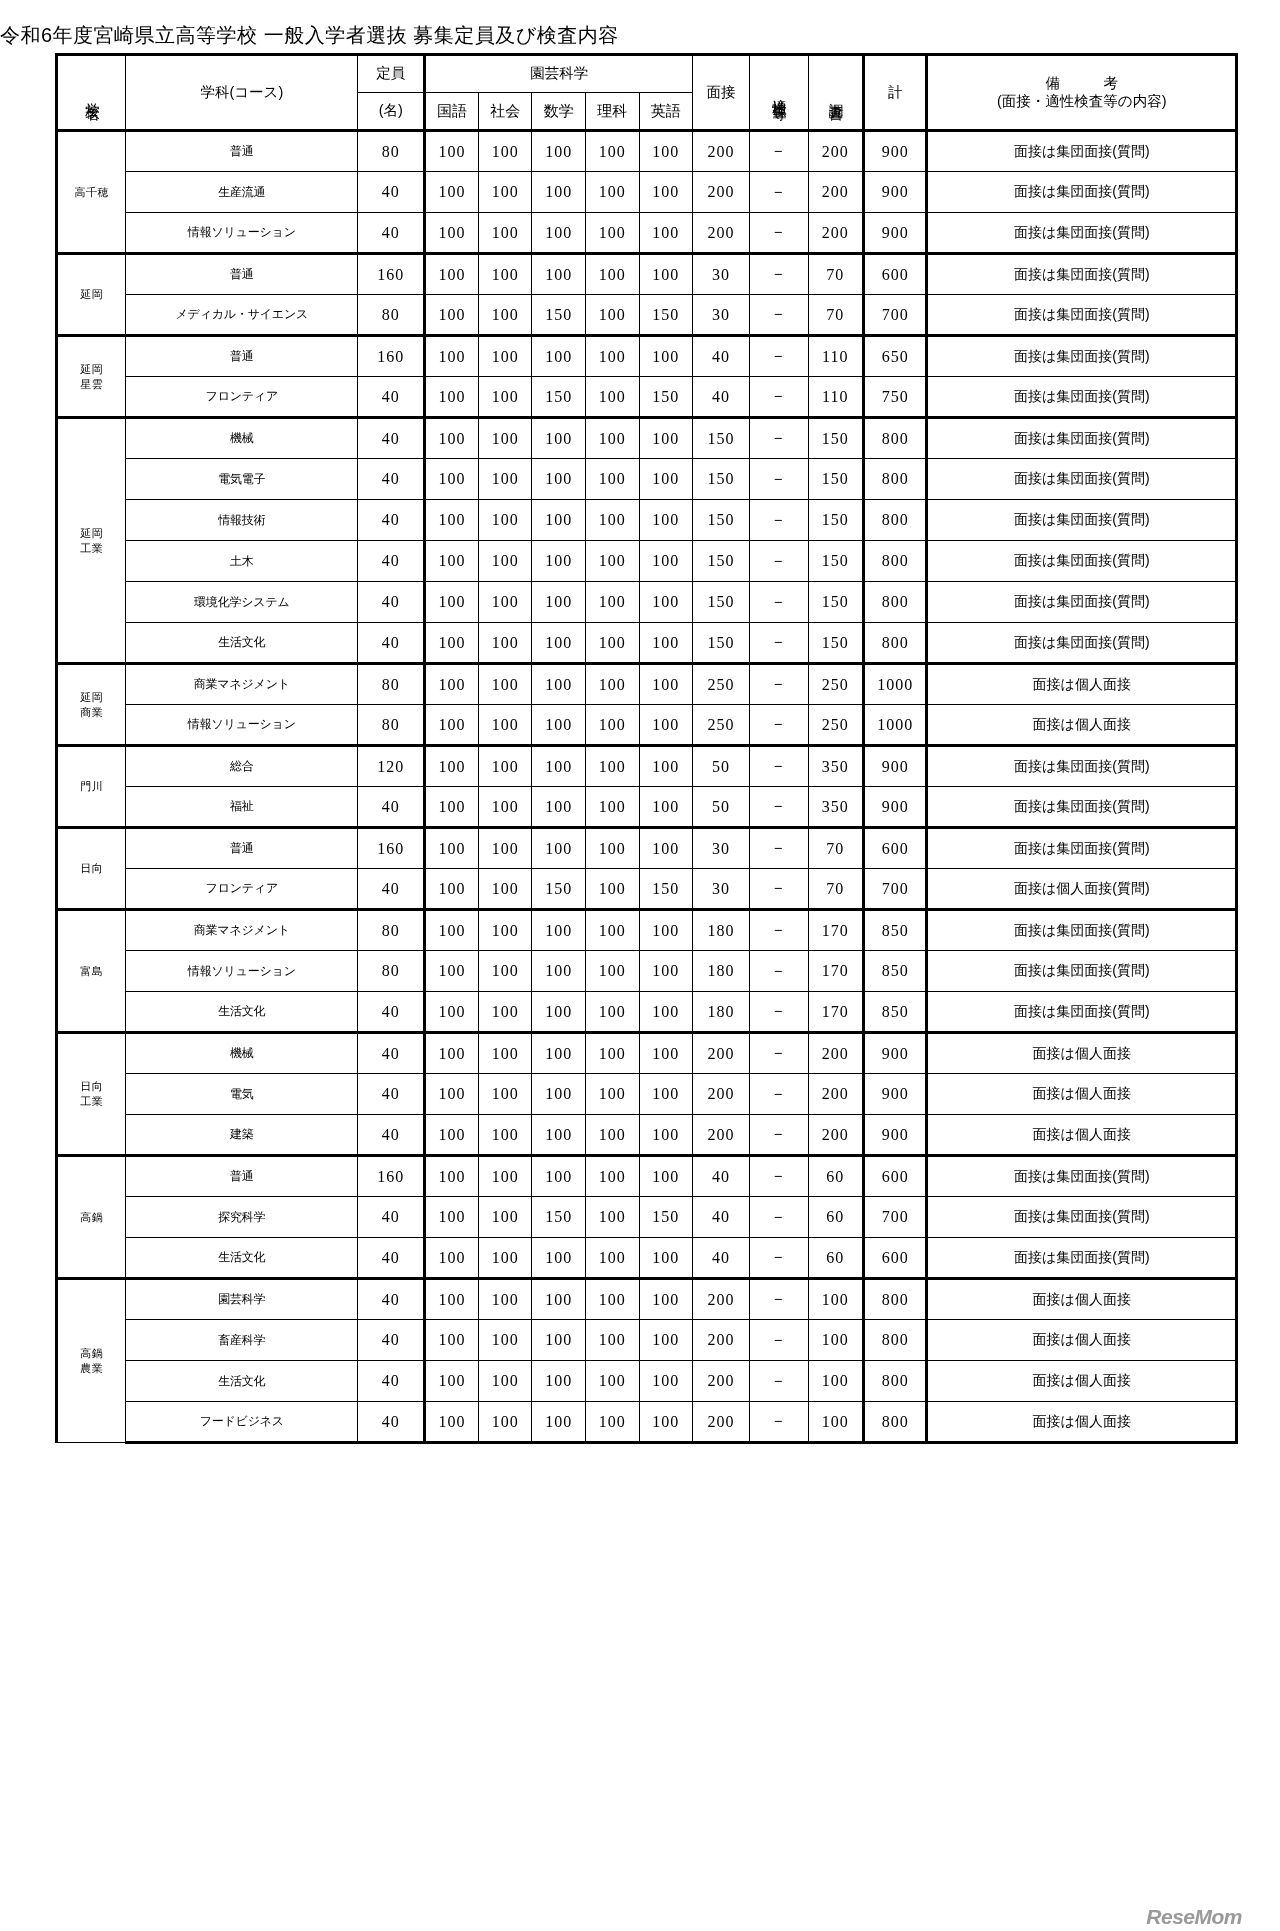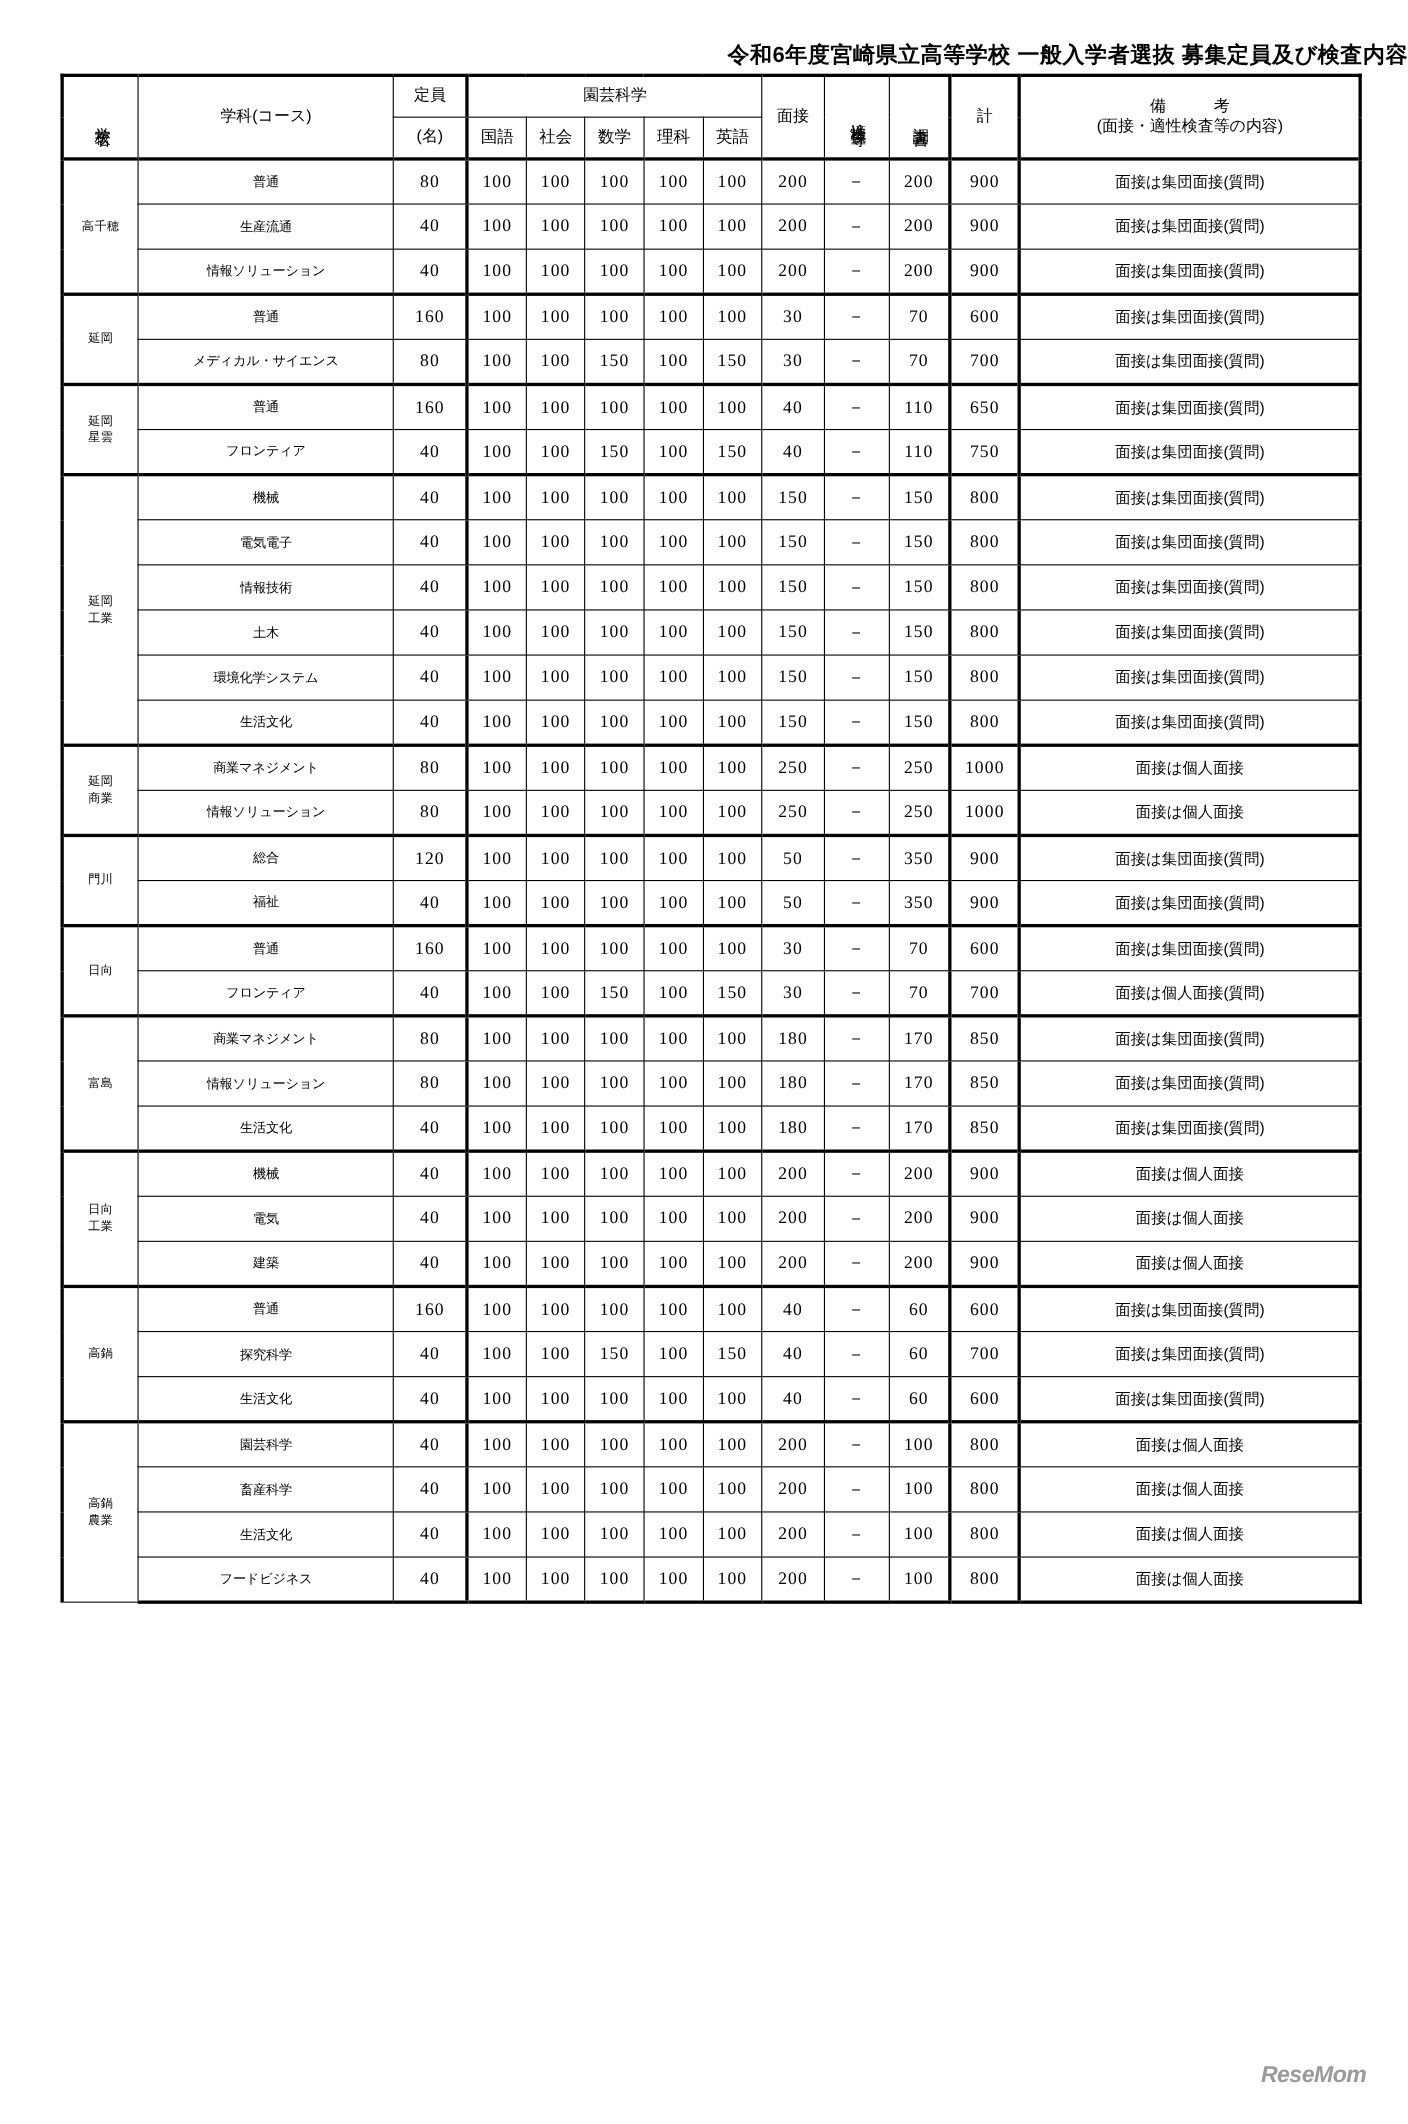--- a/index.html
+++ b/index.html
@@ -16,25 +16,25 @@
     position: relative;
   }
   .page {
     width: 1280px;
     min-height: 1931px;
     box-sizing: border-box;
     padding: 0;
     position: relative;
   }
   .doc-title {
-    text-align: right;
+    text-align: left;
     font-size: 20px;
-    font-weight: bold;
+    font-weight: normal;
     letter-spacing: 0.5px;
-    padding-top: 36px;
+    padding-top: 22px;
     padding-bottom: 4px;
   }
   .subhead-row {
     display: flex;
     align-items: flex-end;
     justify-content: space-between;
     padding: 14px 42px 6px 55px;
   }
   .course-label {
     font-size: 23px;
@@ -114,21 +114,21 @@
     text-align: left;
     padding-left: 9px;
     font-size: 14px;
     letter-spacing: 0px;
   }
   tbody tr { height: 41px; }
 
   .watermark {
     position: absolute;
     right: 38px;
-    bottom: 32px;
+    bottom: 2px;
     font-size: 21px;
     font-weight: bold;
     font-style: italic;
     color: #9a9a9a;
     letter-spacing: -0.5px;
   }
 </style>
 </head>
 <body>
 

